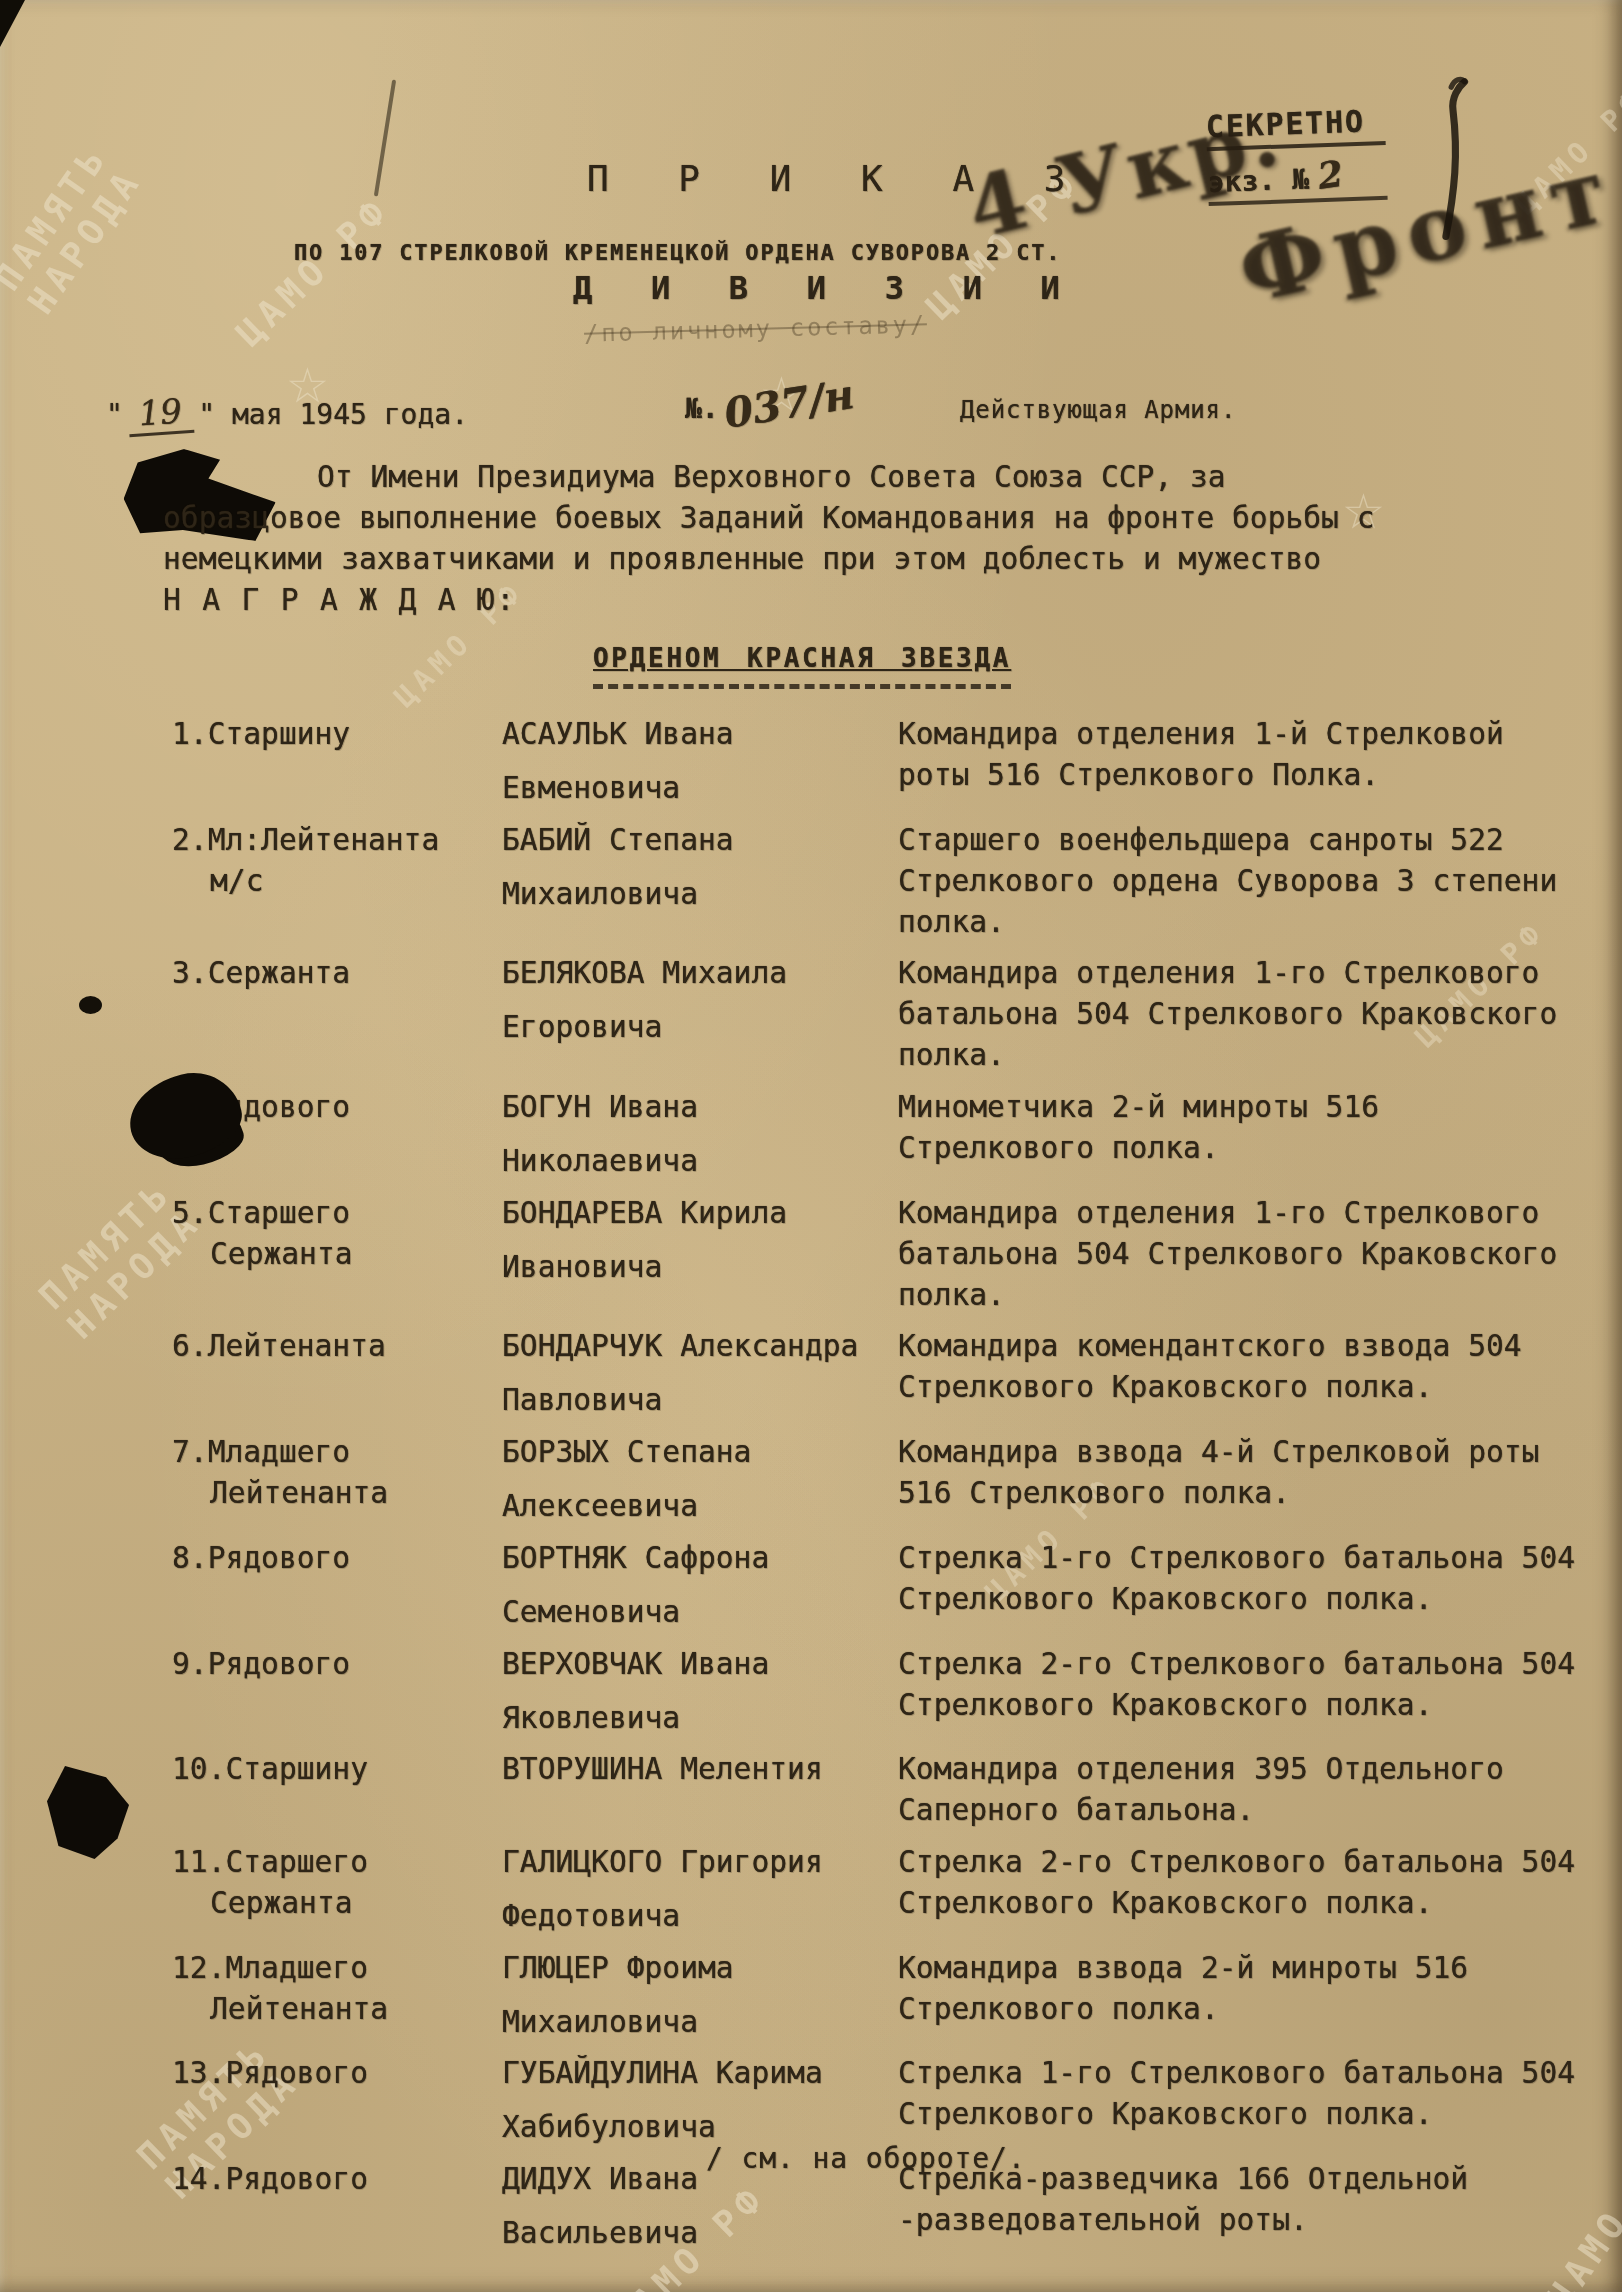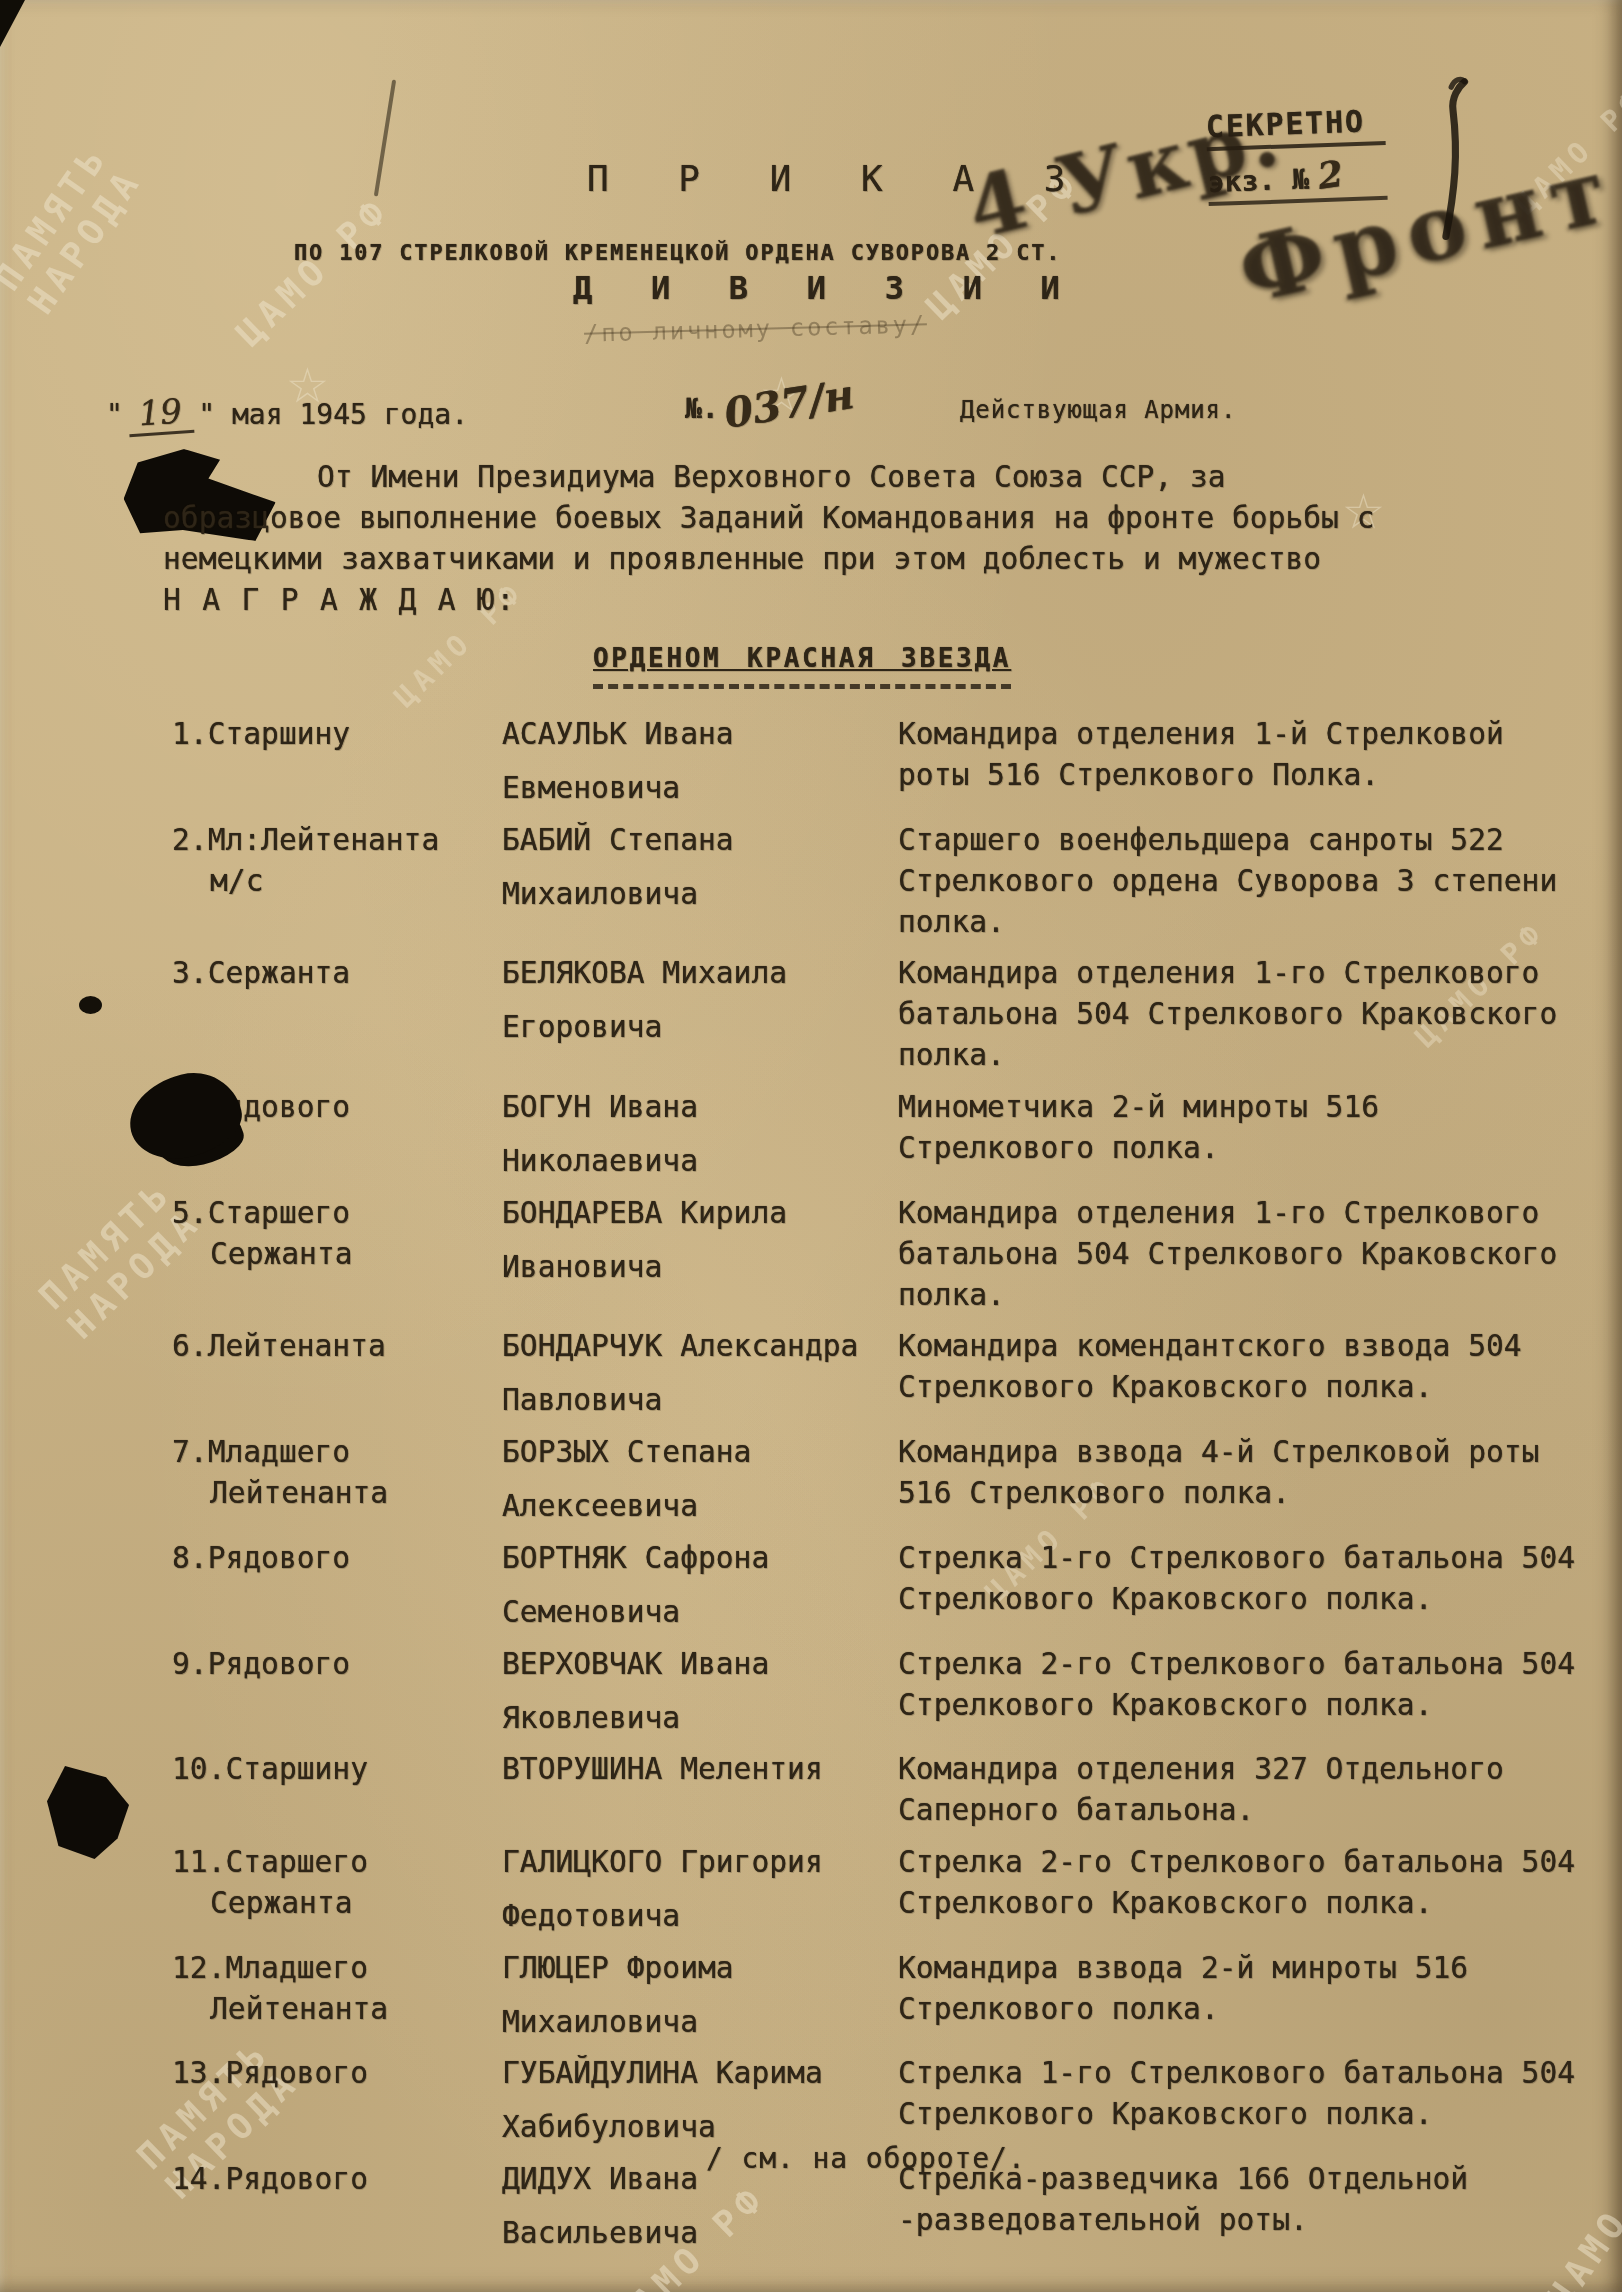--- a/index.html
+++ b/index.html
@@ -275,21 +275,21 @@
       <div class="desc">Стрелка 2-го Стрелкового батальона 504 Стрелкового Краковского полка.</div>
     </div>
       <div class="entry">
       <div class="rank">
         <span>10.Старшину</span>
         <span class="rank2"></span>
       </div>
       <div class="name">
         <span>ВТОРУШИНА Мелентия</span>
       </div>
-      <div class="desc">Командира отделения 327 Отдельного Саперного батальона.</div>
+      <div class="desc">Командира отделения 395 Отдельного Саперного батальона.</div>
     </div>
       <div class="entry">
       <div class="rank">
         <span>11.Старшего</span>
         <span class="rank2">Сержанта</span>
       </div>
       <div class="name">
         <span>ГАЛИЦКОГО Григория</span>
         <span class="name2">Федотовича</span>
       </div>

